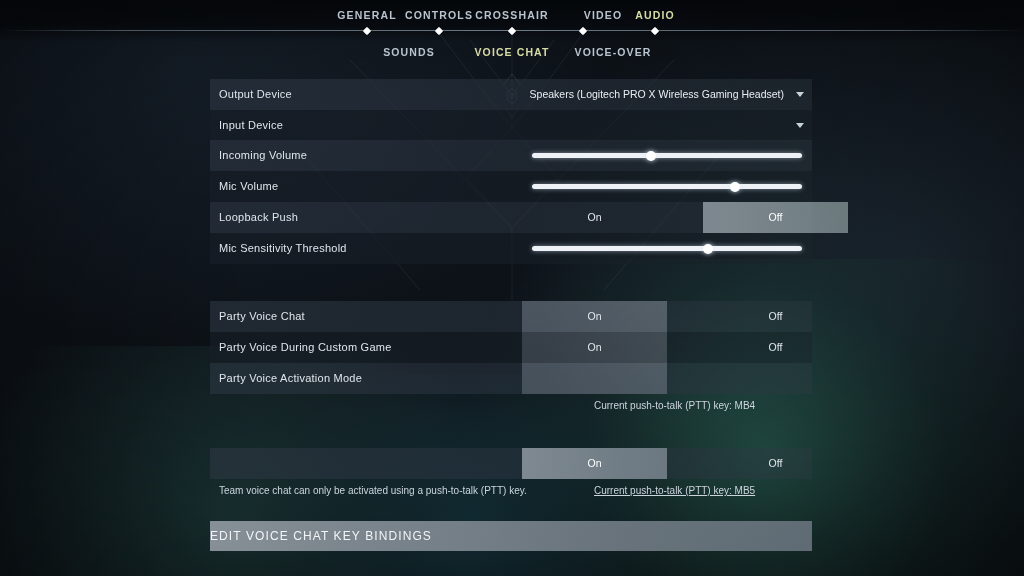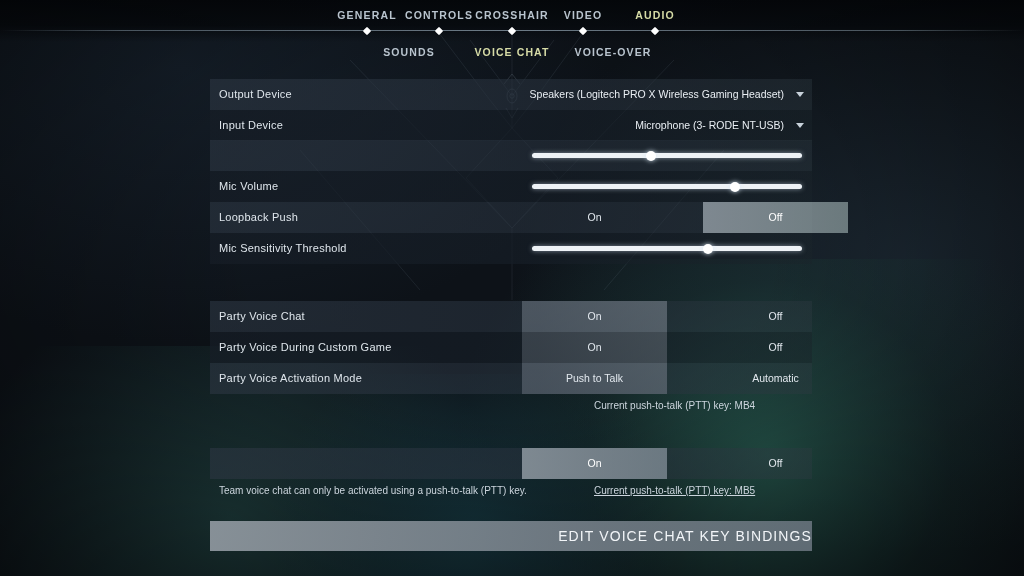--- a/index.html
+++ b/index.html
@@ -93,22 +93,22 @@
   .colhl{ position:absolute; left:312px; width:145px;
           background:linear-gradient(180deg, rgba(152,162,170,.80) 0%, rgba(140,150,160,.76) 100%); }
 
   
   .note{ position:absolute; font-size:10px; color:#ccd5dd; white-space:nowrap; }
 
   
   #editbtn{ position:absolute; left:0; top:521px; width:602px; height:30px;
             background:linear-gradient(90deg, rgba(150,158,166,.88) 0%, rgba(131,140,149,.86) 44%,
                                          rgba(120,130,140,.84) 70%, rgba(112,122,133,.82) 100%);
-            color:#f2f5f8; font-size:14px; letter-spacing:1.1px;
-            line-height:30px; text-align:right; }
+            color:#f2f5f8; font-size:12px; letter-spacing:1.1px;
+            line-height:30px; text-align:left; }
 </style>
 </head>
 <body>
 
 <div id="bg">
   <div class="g1"></div>
     <div class="g2"></div>
     <div class="g3"></div>
   <div class="g4"></div>
     <div class="g5"></div>
@@ -134,21 +134,21 @@
     <path d="M504 84 L512 74 L520 84"></path>
     <path d="M506 108 L512 118 L518 108"></path>
   </g>
 </svg>
 
 <div id="topnav">
   <div class="tabrow">
     <div class="tab" style="left:367px"><span>GENERAL</span></div>
     <div class="tab" style="left:439px"><span>CONTROLS</span></div>
     <div class="tab" style="left:512px"><span>CROSSHAIR</span></div>
-    <div class="tab" style="left:583px"><span>VIDEO</span></div>
+    <div class="tab" style="left:603px"><span>VIDEO</span></div>
     <div class="tab active" style="left:655px"><span>AUDIO</span></div>
   </div>
   <div class="navline"></div>
   <div class="navdot" style="left:367px"></div>
   <div class="navdot" style="left:439px"></div>
   <div class="navdot" style="left:512px"></div>
   <div class="navdot" style="left:583px"></div>
   <div class="navdot" style="left:655px"></div>
 </div>
 
@@ -163,26 +163,26 @@
   <div class="row" style="top:79px">
     <div class="stripe"></div>
     <div class="label">Output Device</div>
     <div class="ddval">Speakers (Logitech PRO X Wireless Gaming Headset)</div>
     <div class="ddarrow"></div>
   </div>
 
   <div class="row alt" style="top:110px">
     <div class="stripe"></div>
     <div class="label">Input Device</div>
-    <div class="ddval">Microphone (3- RODE NT-USB)</div>
     <div class="ddarrow"></div>
   </div>
 
   <div class="row" style="top:140px">
     <div class="stripe"></div>
+    <div class="label">Incoming Volume</div>
     <div class="slider">
       <div class="track"></div>
       <div class="knob" style="left:44%"></div>
     </div>
   </div>
 
   <div class="row alt" style="top:171px">
     <div class="stripe"></div>
     <div class="label">Mic Volume</div>
     <div class="slider">
@@ -225,24 +225,20 @@
     <div class="label">Party Voice During Custom Game</div>
     <div class="seg">
       <div class="half l">On</div>
       <div class="half r">Off</div>
     </div>
   </div>
 
   <div class="row" style="top:363px">
     <div class="stripe"></div>
     <div class="label">Party Voice Activation Mode</div>
-    <div class="seg">
-      <div class="half l">Push to Talk</div>
-      <div class="half r">Automatic</div>
-    </div>
   </div>
 
   <div class="note" style="left:384px; top:400px;">Current push-to-talk (PTT) key: MB4</div>
 
   <div class="row" style="top:448px">
     <div class="stripe"></div>
     <div class="seg">
       <div class="half l sel">On</div>
       <div class="half r">Off</div>
     </div>

